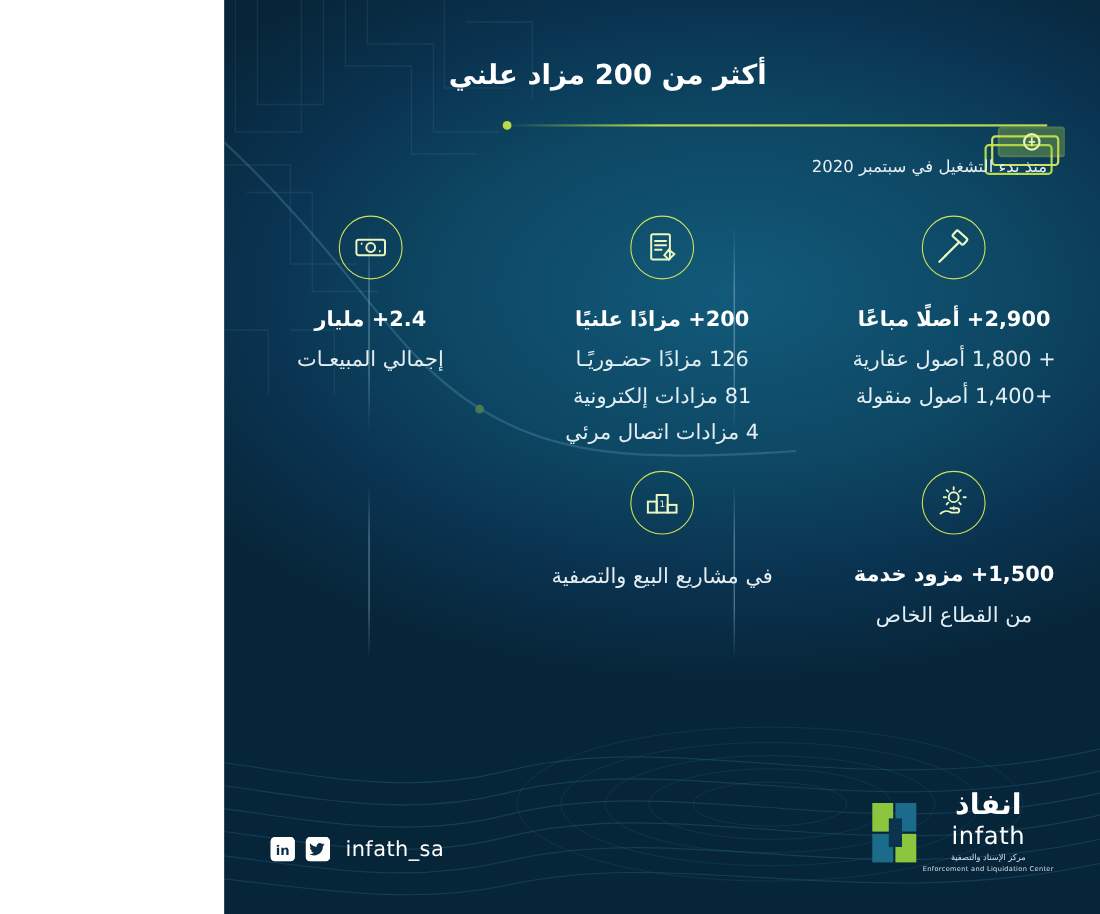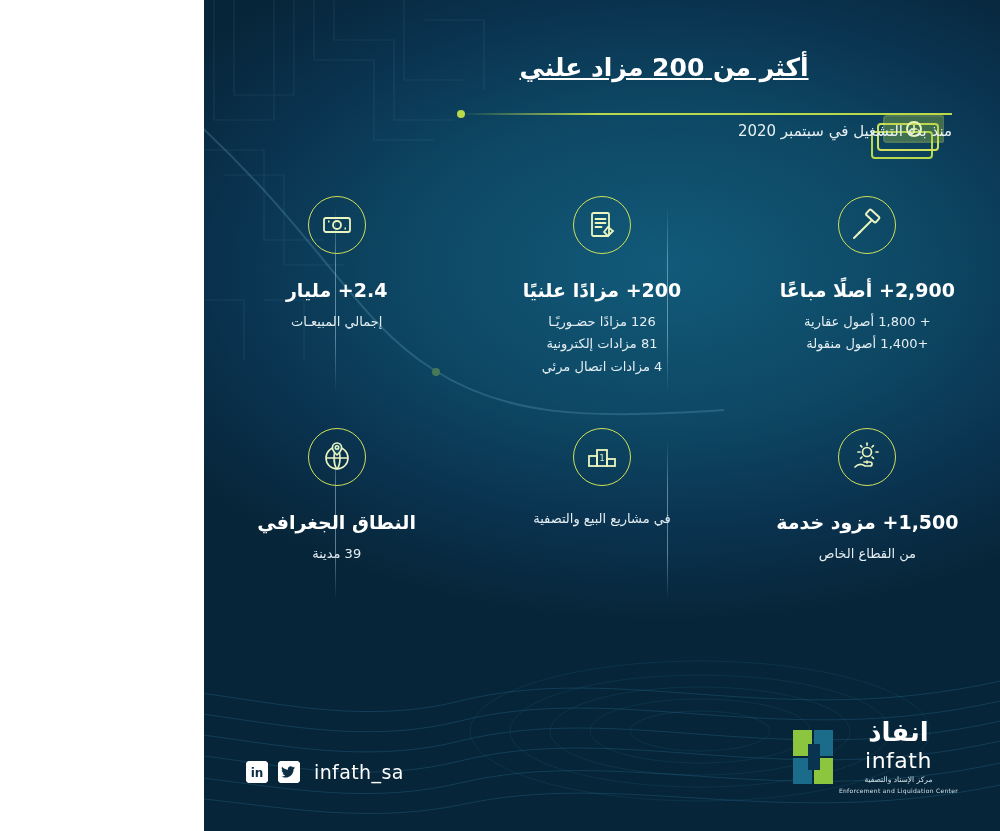--- a/index.html
+++ b/index.html
@@ -27,38 +27,37 @@
     pointer-events: none; opacity: .55;
   }
   .glowline { position:absolute; pointer-events:none; opacity:.35; }
 
   
   .spa-logo {
     position: absolute; top: 14px; right: 918px; left: auto;
     width: 64px; height: 48px;
   }
   .header {
-    position: absolute; top: 52px; right: 56px; width: 560px;
-    text-align: center;
-    text-decoration: underline;
+    position: absolute; top: 52px; right: 32px; width: 560px;
+    text-align: left;
   }
   .header-title {
     font-size: 25px; font-weight: bold; color: #ffffff; letter-spacing: .2px;
     margin: 0 0 6px 0; line-height: 1.25;
   }
   .header-rule {
     position: absolute; top: 113px; right: 48px; width: 492px; height: 2px;
     background: linear-gradient(to left, #b7d94a 0%, #b7d94a 72%, rgba(183,217,74,0) 100%);
   }
   .header-rule::after {
     content: ""; position: absolute; left: -3px; top: -3px;
     width: 8px; height: 8px; border-radius: 50%; background: #b7d94a;
   }
   .header-sub {
-    position: absolute; top: 120px; right: 48px; width: 500px;
+    position: absolute; top: 140px; right: 48px; width: 500px;
     text-align: right; font-size: 15px; color: #e9f0f3; line-height: 1.5;
   }
   .money-icon {
     position: absolute; top: 52px; right: 0px; width: 78px; height: 64px;
   }
 
   
   .grid {
     position: absolute; top: 188px; right: 0; left: 0;
     display: grid;
@@ -70,21 +69,21 @@
   .cell .icon-wrap {
     width: 58px; height: 58px; margin: 0 auto 22px auto;
     border: 1.6px solid #cfe05a; border-radius: 50%;
     display: flex; align-items: center; justify-content: center;
   }
   .cell .icon-wrap svg { display: block; }
   .stat-head {
     font-size: 19px; font-weight: bold; color: #ffffff; line-height: 1.5;
     margin-bottom: 6px; white-space: nowrap;
   }
-  .stat-sub { font-size: 13px; color: #e4eef2; line-height: 1.75; }
+  .stat-sub { font-size: 19px; color: #e4eef2; line-height: 1.75; }
   .stat-sub div { white-space: nowrap; }
 
   
   .vsep {
     position: absolute; top: 206px; width: 1px; height: 186px;
     background: linear-gradient(to bottom, rgba(160,200,215,0) 0%, rgba(160,200,215,.55) 30%, rgba(160,200,215,.55) 70%, rgba(160,200,215,0) 100%);
   }
   .vsep.s1 { right: 332px; }
   .vsep.s2 { right: 664px; }
   .vsep.lower { top: 440px; height: 160px; }
@@ -266,36 +265,20 @@
             <rect x="22" y="19" width="8" height="7"></rect>
             <text x="17" y="21" font-size="8" fill="#eaf5c0" stroke="none" text-anchor="middle" font-family="DejaVu Sans, sans-serif">1</text>
           </g>
         </svg>
       </div>
       <div class="stat-sub">
         <div>في مشاريع البيع والتصفية</div>
       </div>
     </div>
 
-    <div class="cell">
-      <div class="icon-wrap">
-        <svg viewBox="0 0 34 34" width="34" height="34">
-          <g stroke="#eaf5c0" stroke-width="1.6" fill="none">
-            <circle cx="17" cy="18" r="11"></circle>
-            <path d="M6,18 h22 M17,7 c4,5 4,17 0,22 M17,7 c-4,5 -4,17 0,22"></path>
-            <path d="M17,3 c2.6,0 4.6,2.1 4.6,4.6 C21.6,11 17,15 17,15 s-4.6,-4 -4.6,-7.4 C12.4,5.1 14.4,3 17,3 z" fill="#0d4763"></path>
-            <circle cx="17" cy="7.4" r="1.7"></circle>
-          </g>
-        </svg>
-      </div>
-      <div class="stat-head">النطاق الجغرافي</div>
-      <div class="stat-sub">
-        <div>39 مدينة</div>
-      </div>
-    </div>
 
   </div>
 
   <div class="social">
     <span class="sbadge">
       <svg viewBox="0 0 22 22" width="22" height="22">
         <rect width="22" height="22" rx="4" fill="#ffffff"></rect>
         <text x="11" y="16" font-size="12" font-weight="bold" fill="#0b2e45" text-anchor="middle" font-family="DejaVu Sans, sans-serif">in</text>
       </svg>
     </span>

